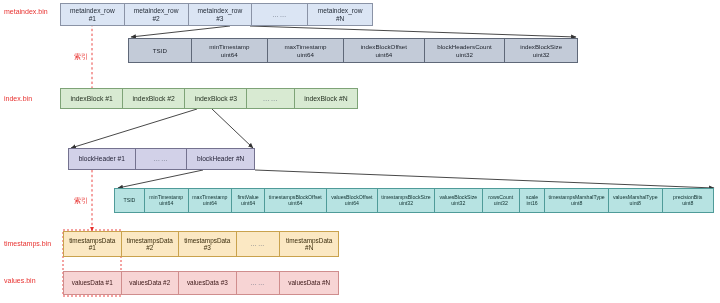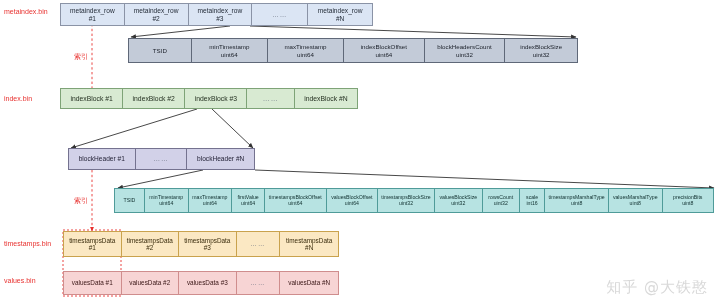--- a/index.html
+++ b/index.html
@@ -307,15 +307,14 @@
       <span>valuesData #3</span>
     </div>
     <div class="cell ellipsis-cell" style="width:16%;">
       <span>……</span>
     </div>
     <div class="cell" style="width:21%;">
       <span>valuesData #N</span>
     </div>
   </div>
 
-  <div class="watermark">知乎 @大铁憨</div>
 
 </div>
 
 </body></html>

